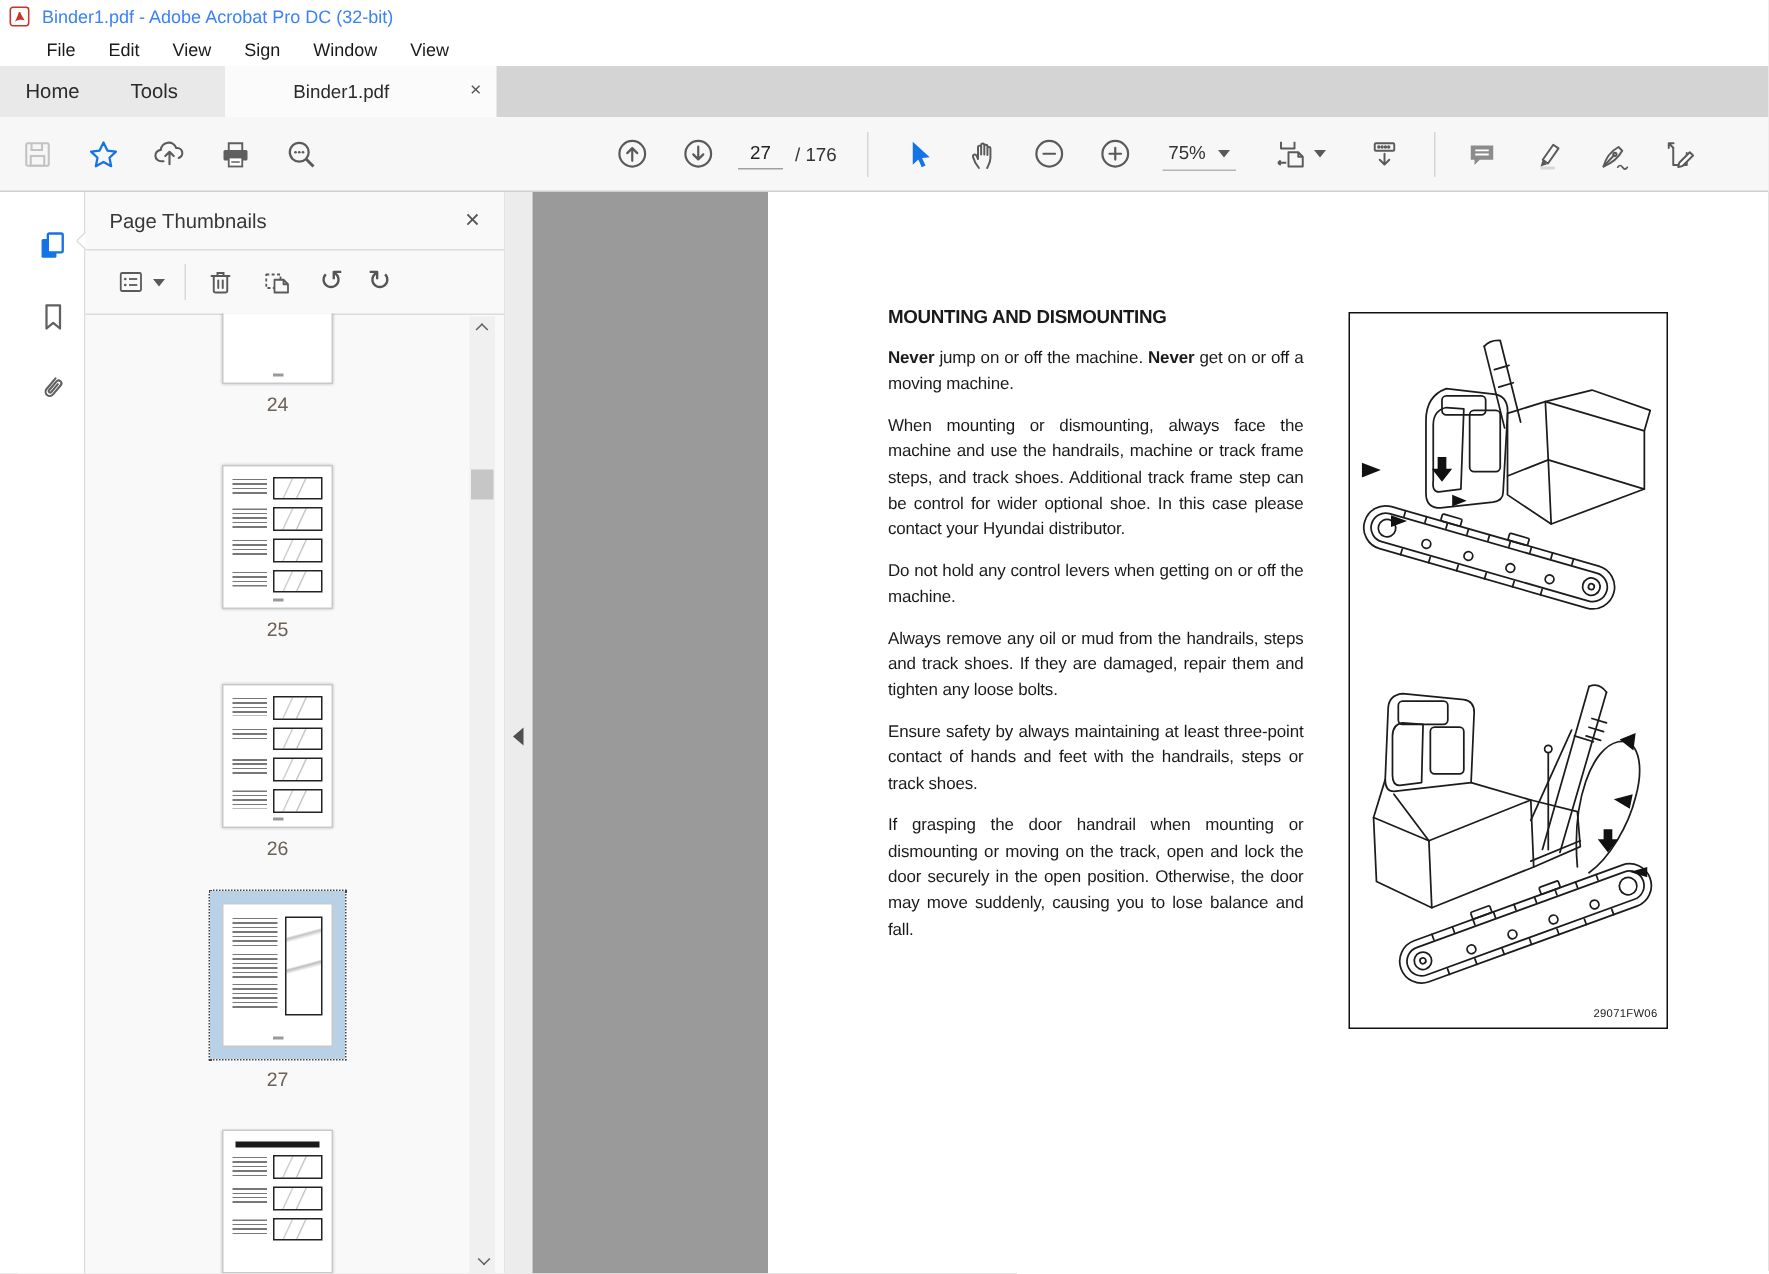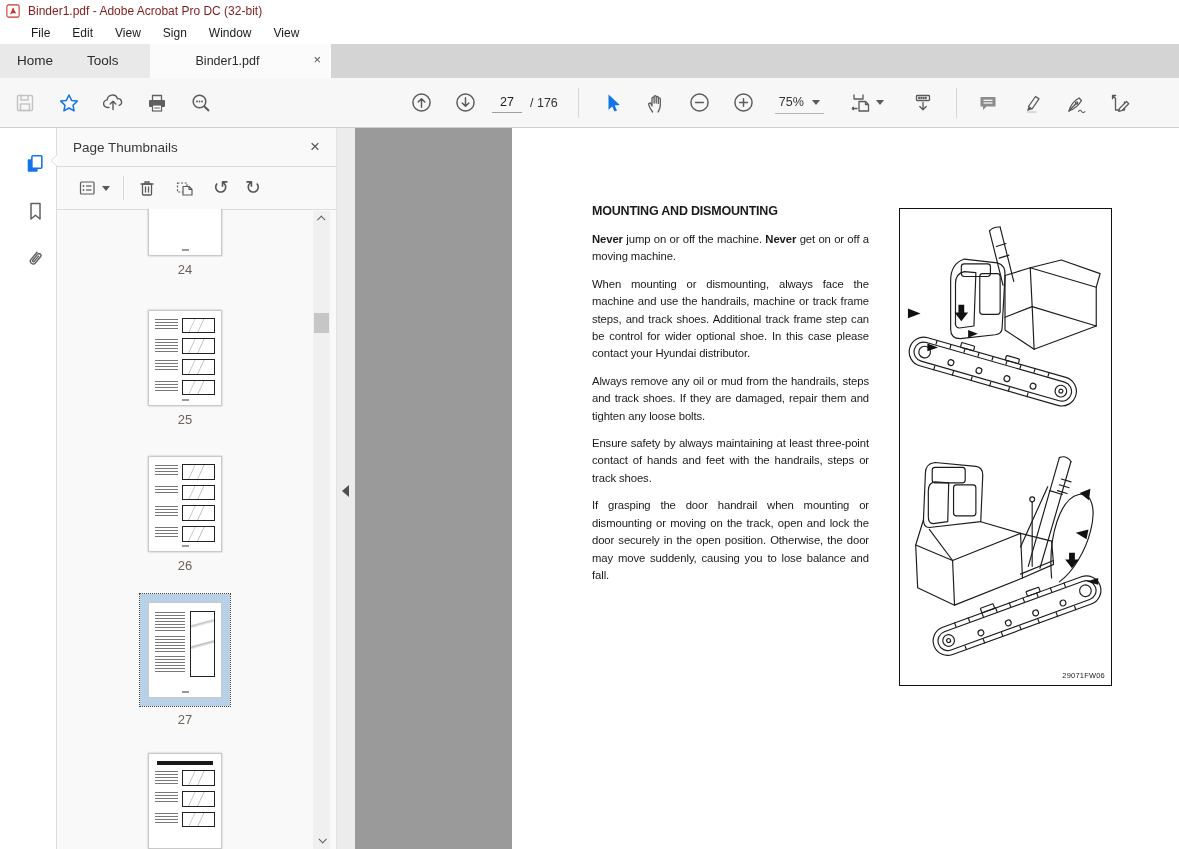--- a/index.html
+++ b/index.html
@@ -3,21 +3,21 @@
 <meta charset="utf-8">
 <style>
   * { margin:0; padding:0; box-sizing:border-box; }
   html,body { width:1179px; height:849px; overflow:hidden; background:#fff;
     font-family:"Liberation Sans", sans-serif; }
   .app { position:relative; width:1179px; height:849px; background:#fff; }
 
   
   .titlebar { height:22px; display:flex; align-items:center; padding-left:6px; background:#fff; }
   .app-logo { width:14px; height:14px; margin-right:8px; }
-  .title-text { font-size:12px; color:#7f1d1d; }
+  .title-text { font-size:12px; color:#3b82f6; }
 
   
   .menubar { height:22px; display:flex; align-items:center; background:#fff; padding-left:20px; }
   .menu-item { font-size:12px; color:#1a1a1a; padding:3px 11px; cursor:default; }
 
   
   .tabbar { position:relative; height:34px; background:#d4d4d4;text-align:right; }
   .tab-left-seg { position:absolute; left:0; top:0; width:150px; height:34px; background:#e9e9e9;
     display:flex; align-items:center; }
   .tab-flat { font-size:13.5px; color:#2b2b2b; padding:0 17px; line-height:34px; }
@@ -459,20 +459,21 @@
       <div class="collapse-handle"></div>
     </div>
 
     <div class="canvas">
       <div class="page">
 
         <div class="doc-col">
           <div class="doc-heading">MOUNTING AND DISMOUNTING</div>
           <p class="pdf-par"><b>Never</b><span> jump on or off the machine.  </span><b>Never</b><span> get on or off a moving machine.</span></p>
           <p class="pdf-par">When mounting or dismounting, always face the machine and use the handrails, machine or track frame steps, and track shoes. Additional track frame step can be control for wider optional shoe.  In this case please contact your Hyundai distributor.</p>
+          <p class="pdf-par">Do not hold any control levers when getting on or off the machine.</p>
           <p class="pdf-par">Always remove any oil or mud from the handrails, steps and track shoes.  If they are damaged, repair them and tighten any loose bolts.</p>
           <p class="pdf-par">Ensure safety by always maintaining at least three-point contact of hands and feet with the handrails, steps or track shoes.</p>
           <p class="pdf-par">If grasping the door handrail when mounting or dismounting or moving on the track, open and lock the door securely in the open position.  Otherwise, the door may move suddenly, causing you to lose balance and fall.</p>
         </div>
 
         <div class="figure-box">
 
           <svg class="fig-svg fig-top" width="198" height="212" viewBox="0 0 204 210">
             <g stroke="#1c1c1c" stroke-width="1.2" fill="none" stroke-linejoin="round" stroke-linecap="round">
               <path d="M86 6 L100 62"></path>

